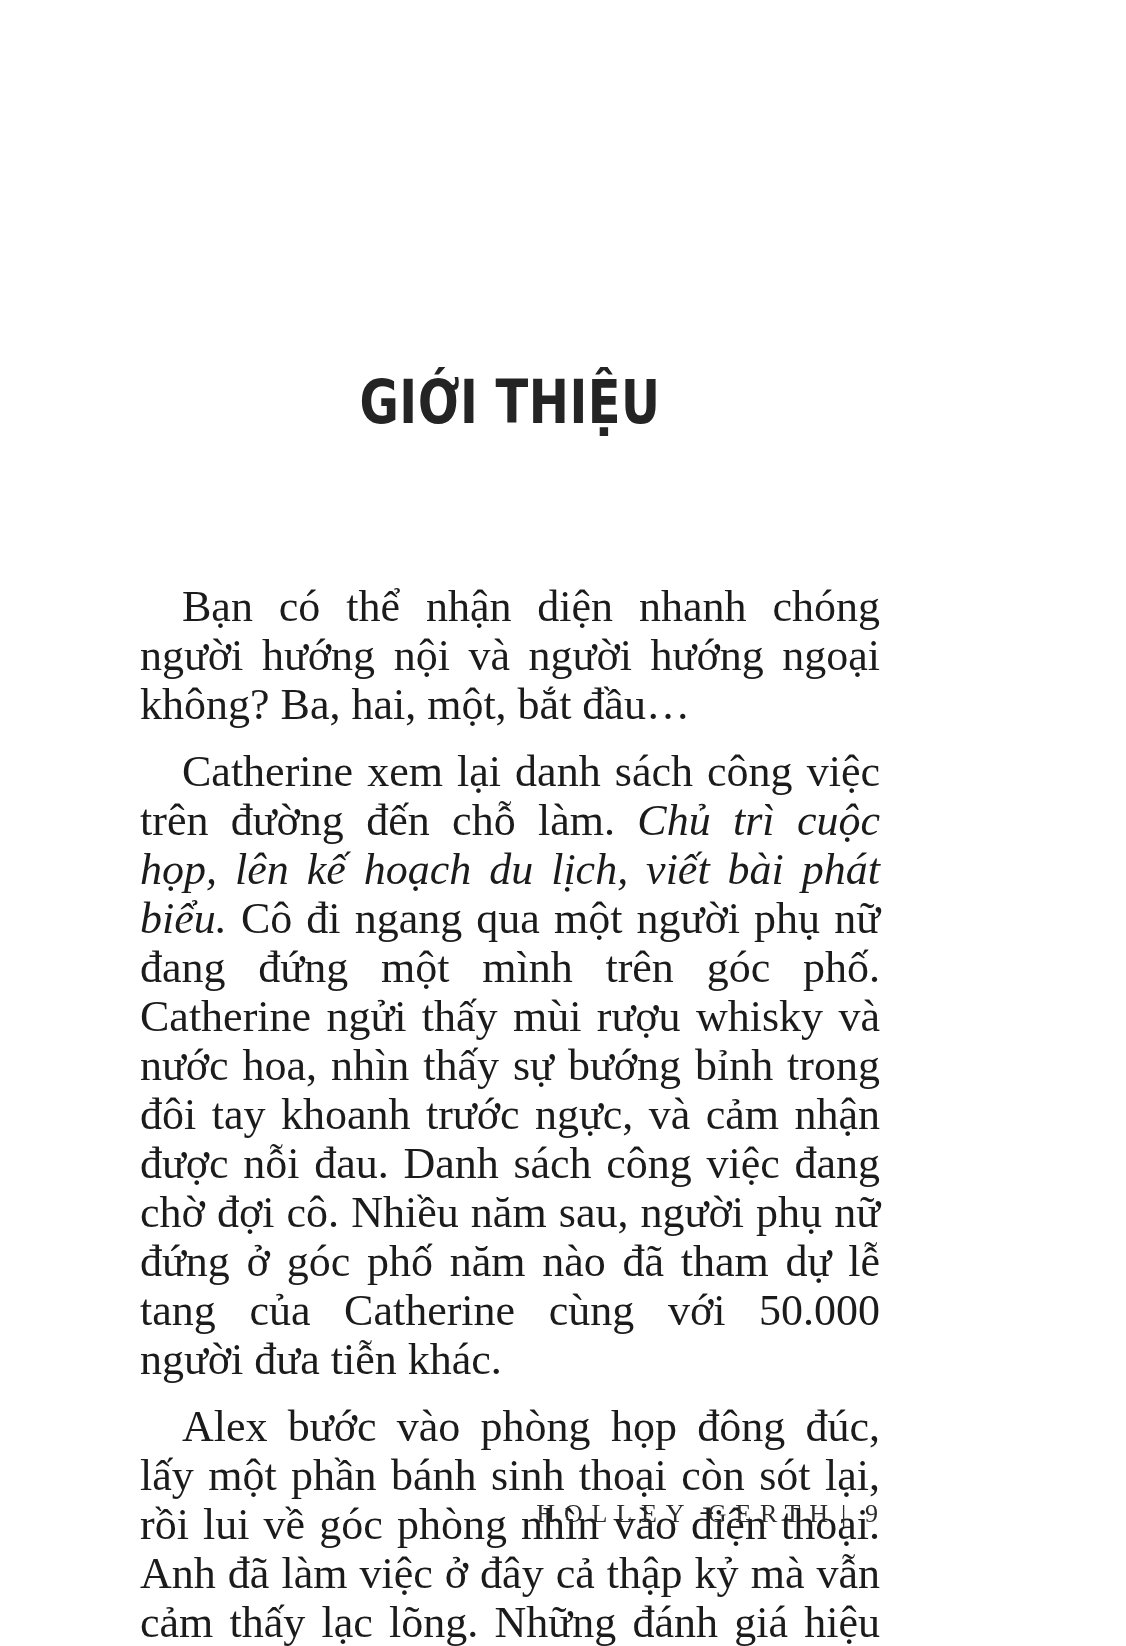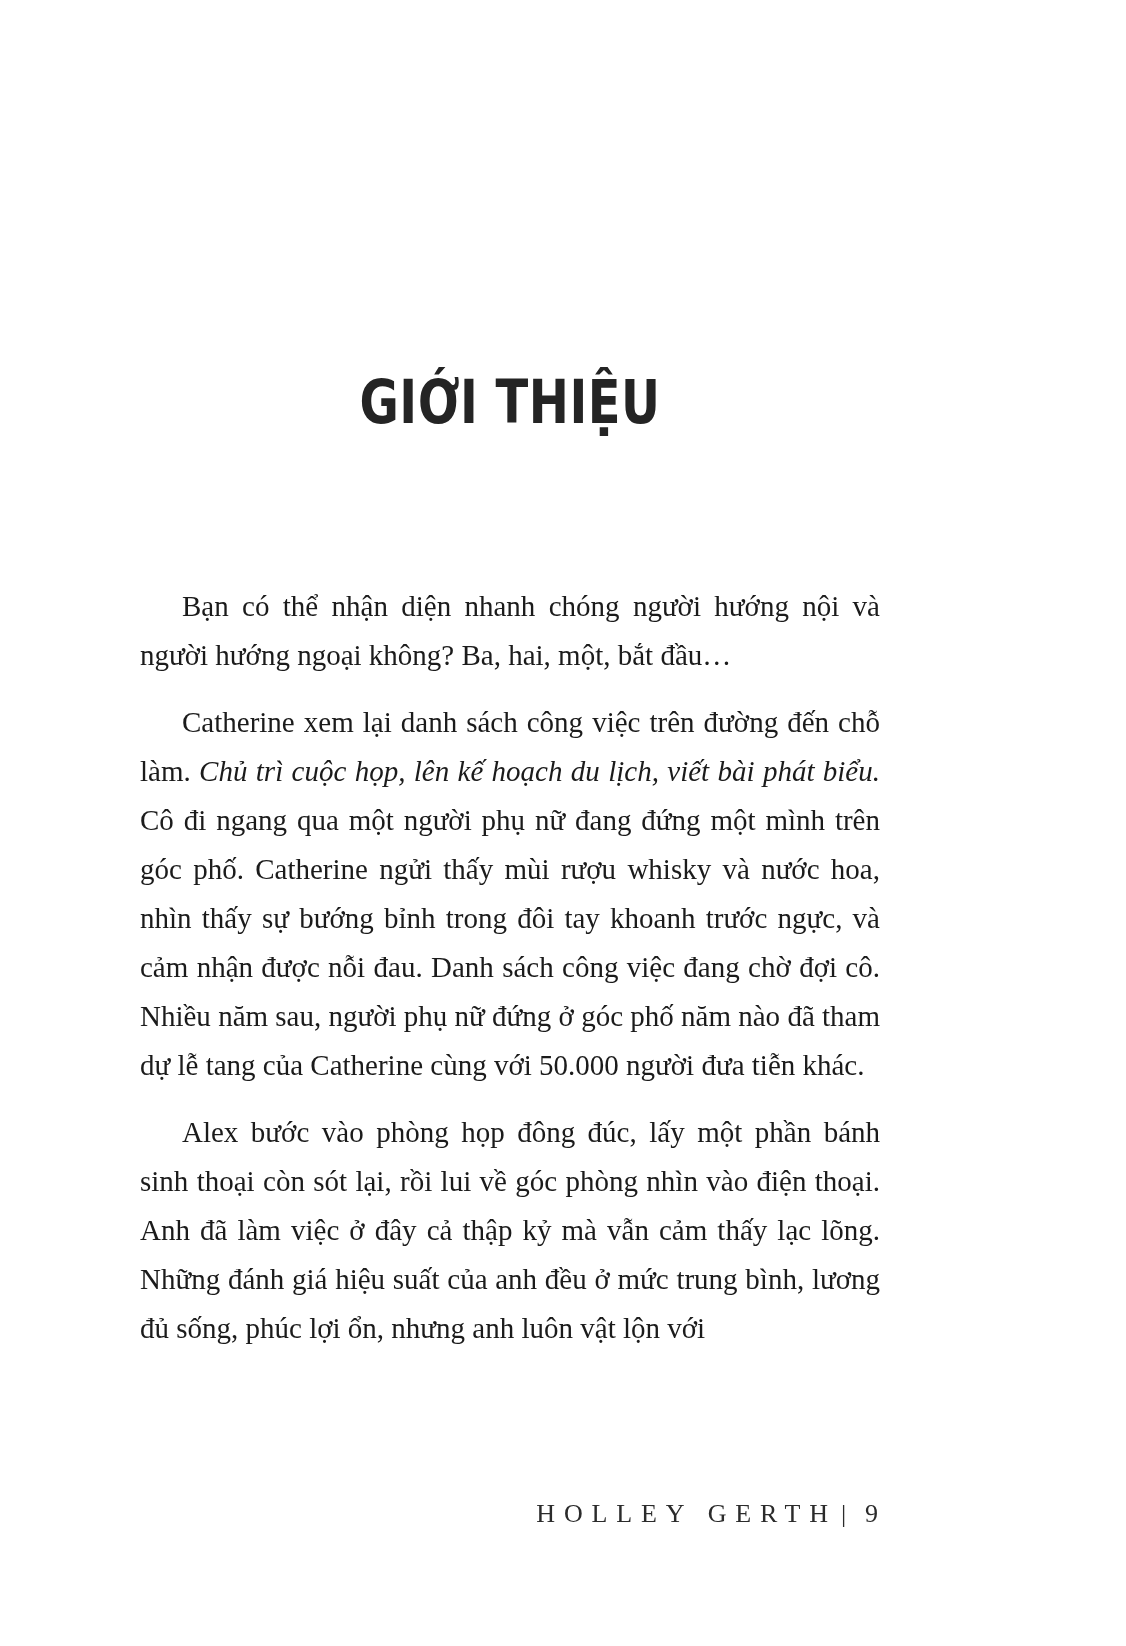--- a/index.html
+++ b/index.html
@@ -29,21 +29,21 @@
     transform: scaleX(0.80);
     transform-origin: center;
     white-space: nowrap;
     letter-spacing: 0.01em;
   }
   .body-text {
     margin-top: 150px;
   }
   .body-text p {
     margin: 0 0 18px 0;
-    font-size: 29px;
+    font-size: 44px;
     line-height: 49px;
     text-align: justify;
     text-indent: 42px;
     color: #1b1b1b;
   }
   .body-text p em {
   }
   .footer {
     position: absolute;
     top: 1498px;

